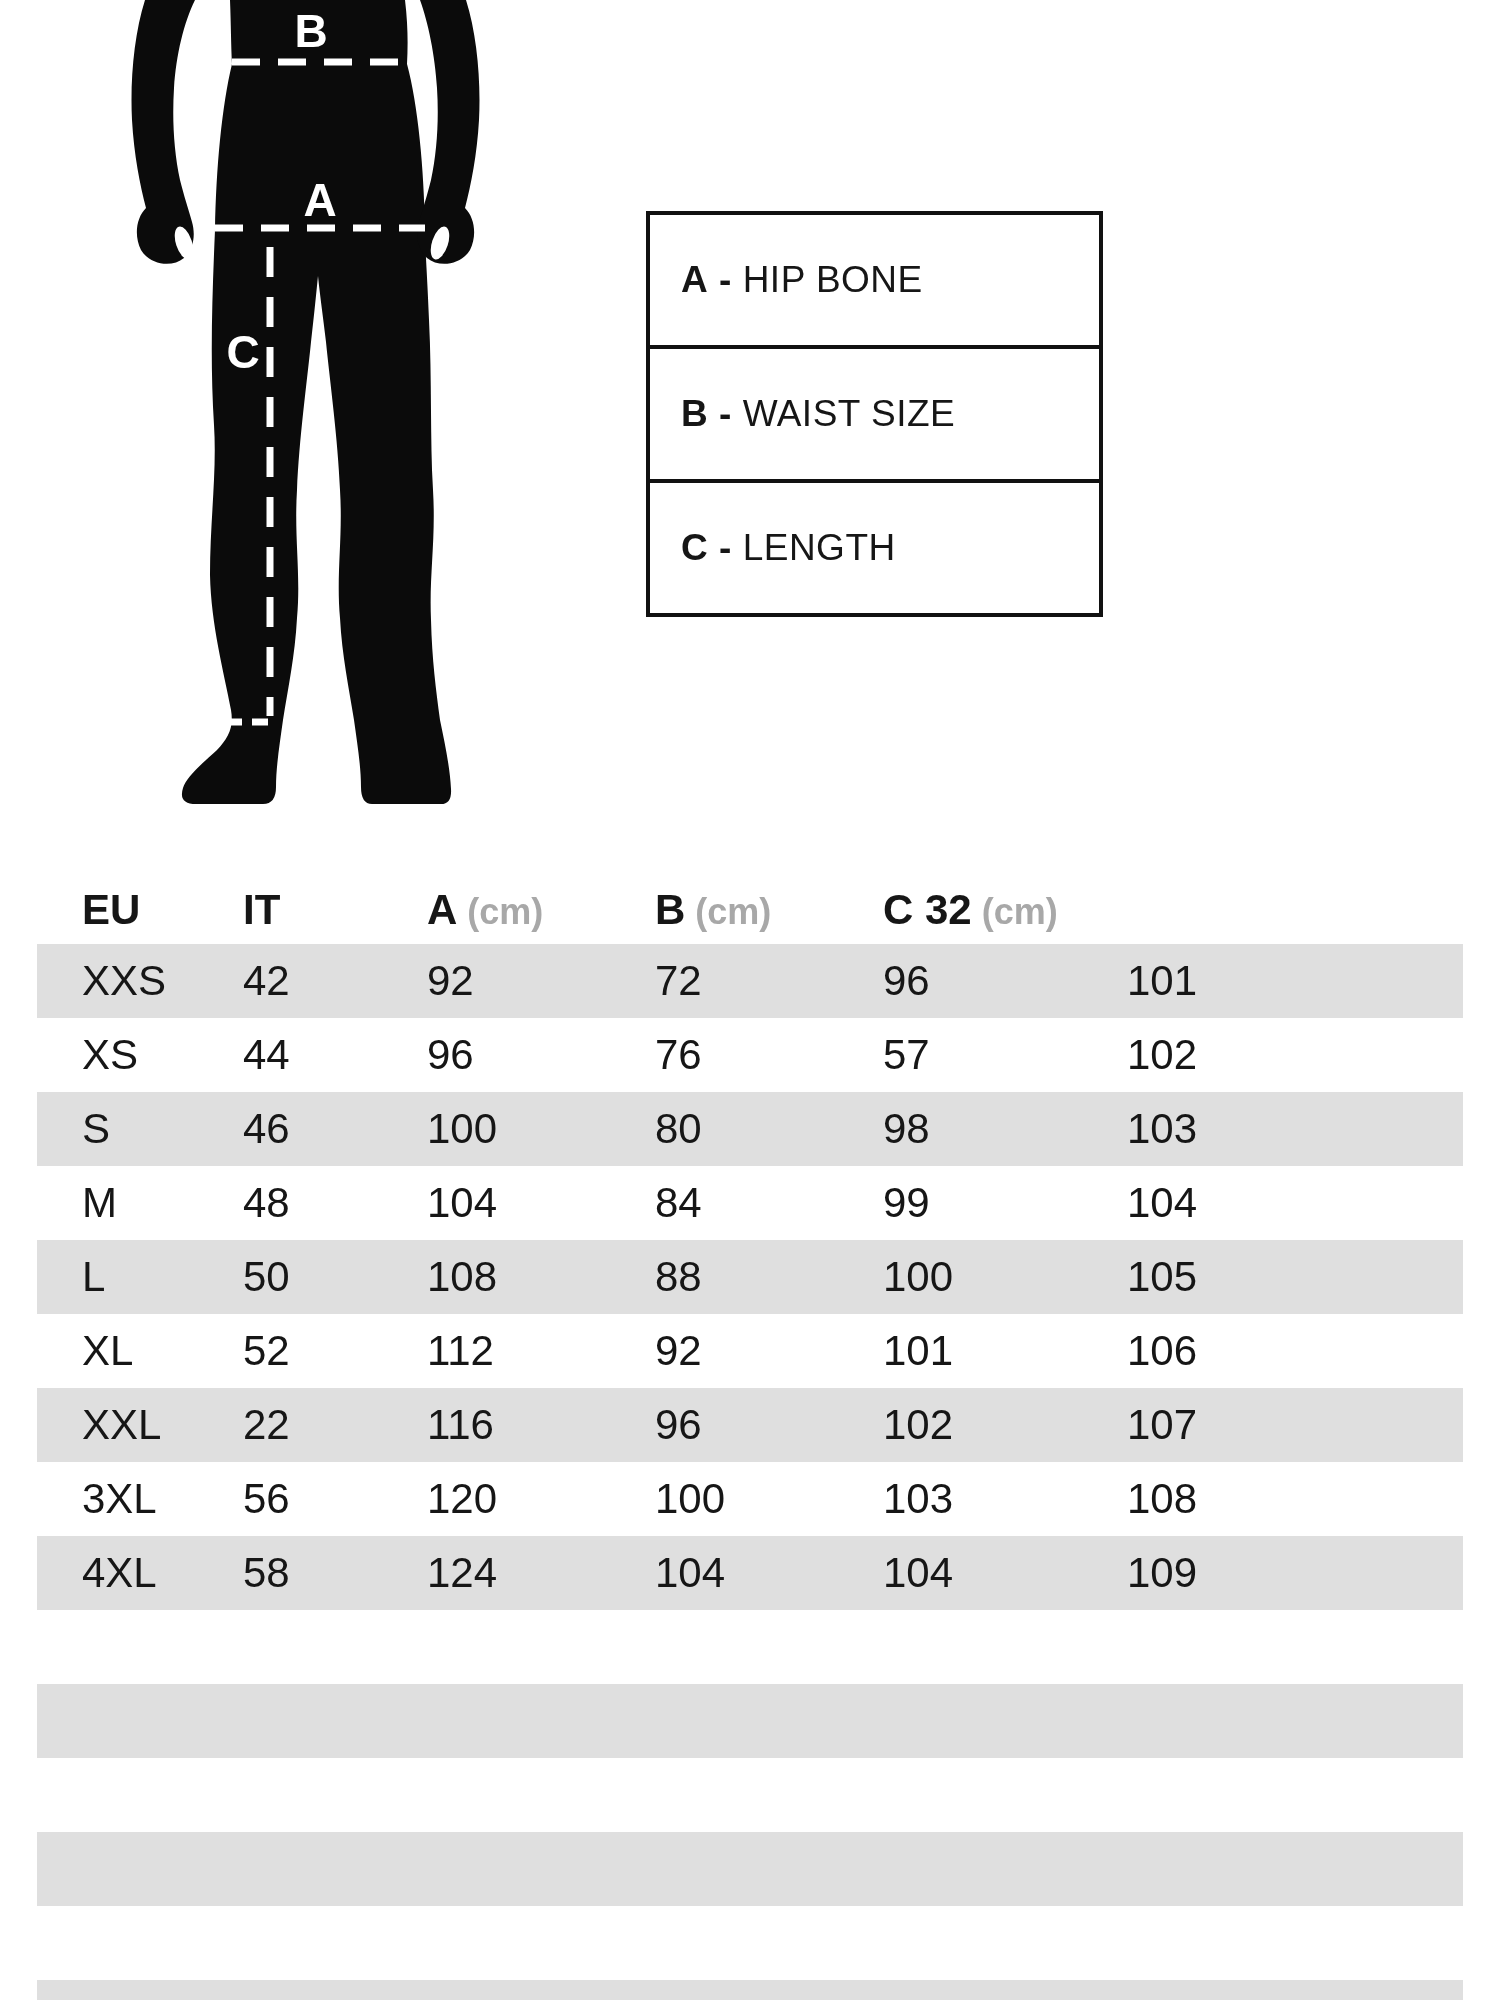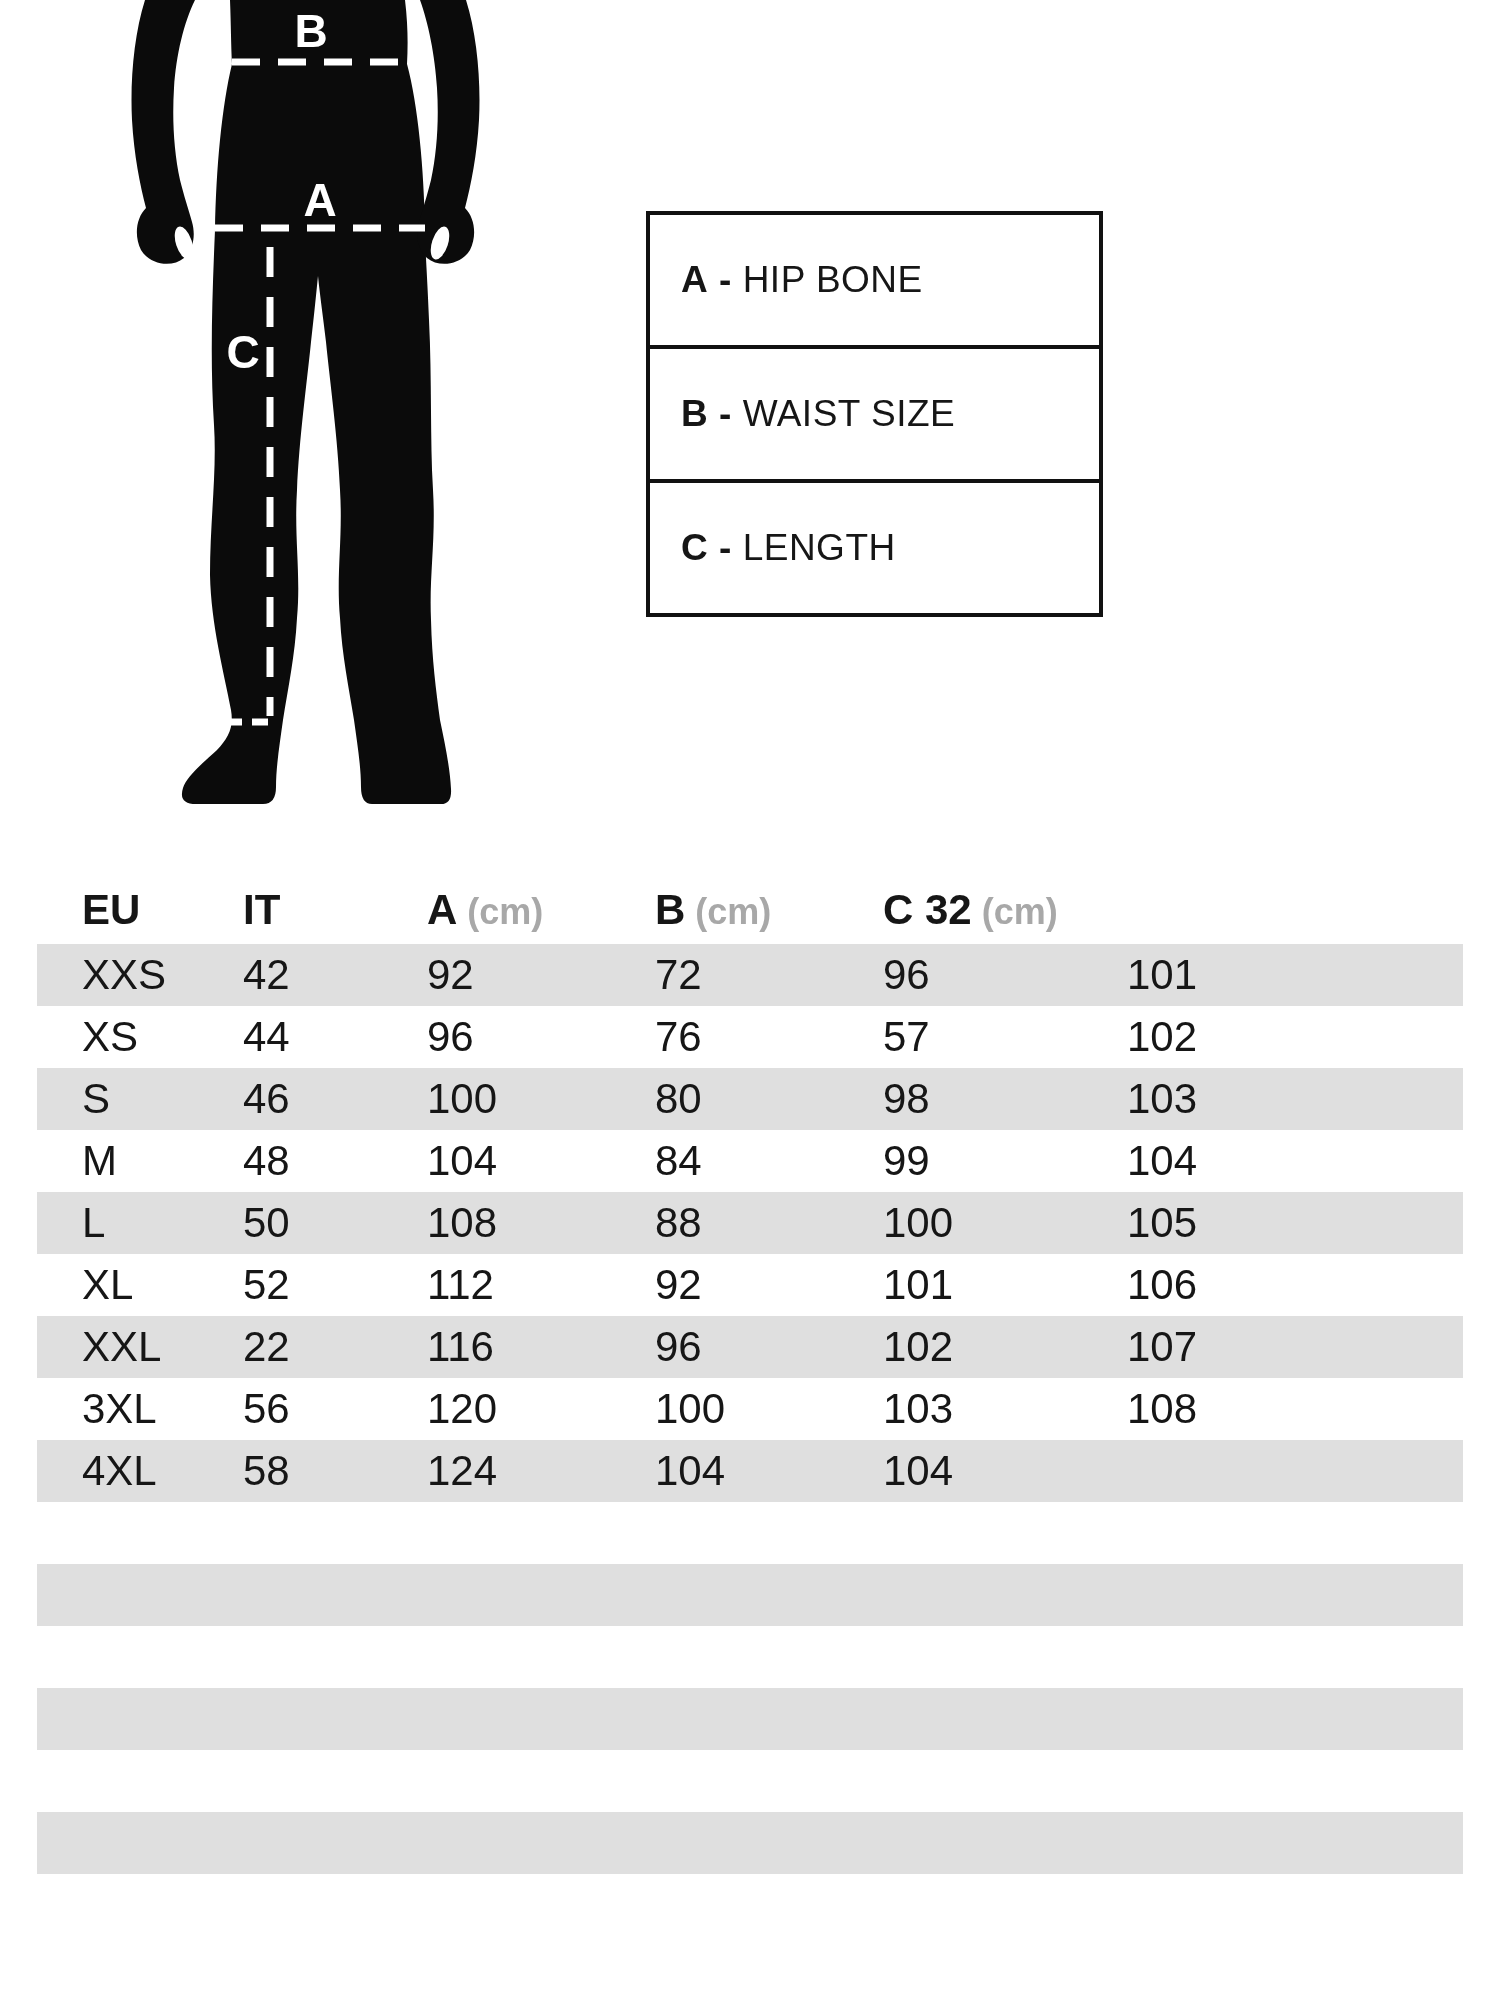--- a/index.html
+++ b/index.html
@@ -19,21 +19,21 @@
   .legend-cell{flex:1;background:#fff;border:4px solid #111;box-sizing:border-box;
                display:flex;align-items:center;padding-left:31px;
                font-size:37px;letter-spacing:0.5px;}
   .legend-cell + .legend-cell{margin-top:-4px;}
   .legend-key{font-weight:bold;}
   .legend-sep{font-weight:bold;white-space:pre;}
   
   .size-table{position:absolute;left:37px;top:876px;width:1426px;}
   .t-row{
     display:grid;grid-template-columns:161px 184px 228px 228px 244px 1fr;
-    align-items:center;height:62px;padding-left:45px;box-sizing:border-box;
+    align-items:center;height:74px;padding-left:45px;box-sizing:border-box;
     font-size:42px;
   }
   .t-row.header{height:68px;font-weight:bold;}
   .t-row.gray{background:#dfdfdf;}
   .hnum{font-weight:bold;}
   .cm{color:#a8a8a8;font-weight:bold;font-size:36px;}
 </style>
 </head>
 <body>
 
@@ -203,20 +203,21 @@
         <div>100</div>
         <div>103</div>
         <div>108</div>
       </div>
       <div class="t-row gray">
         <div>4XL</div>
         <div>58</div>
         <div>124</div>
         <div>104</div>
         <div>104</div>
+        <div>109</div>
       </div>
       <div class="t-row"></div>
       <div class="t-row gray"></div>
       <div class="t-row"></div>
       <div class="t-row gray"></div>
       <div class="t-row"></div>
       <div class="t-row gray"></div>
     </div>
 
 </div>

